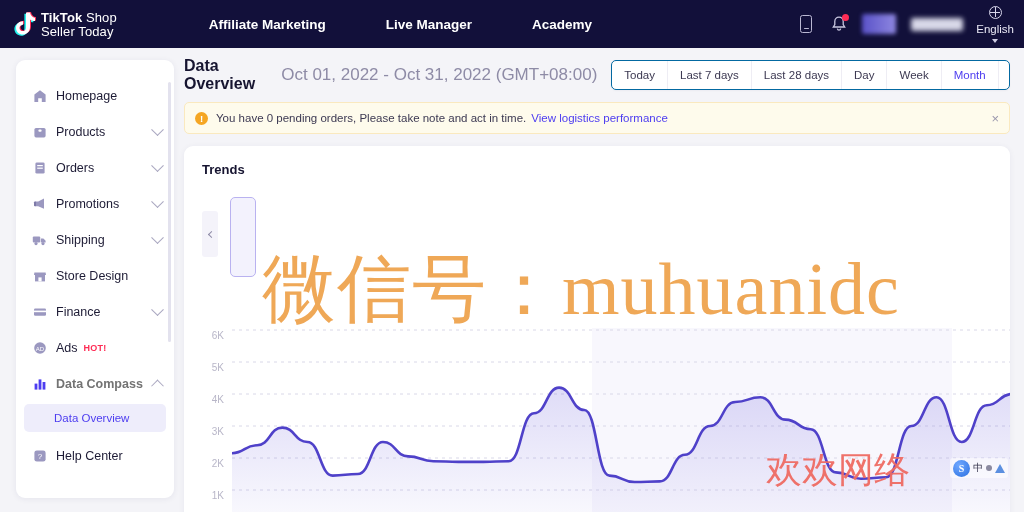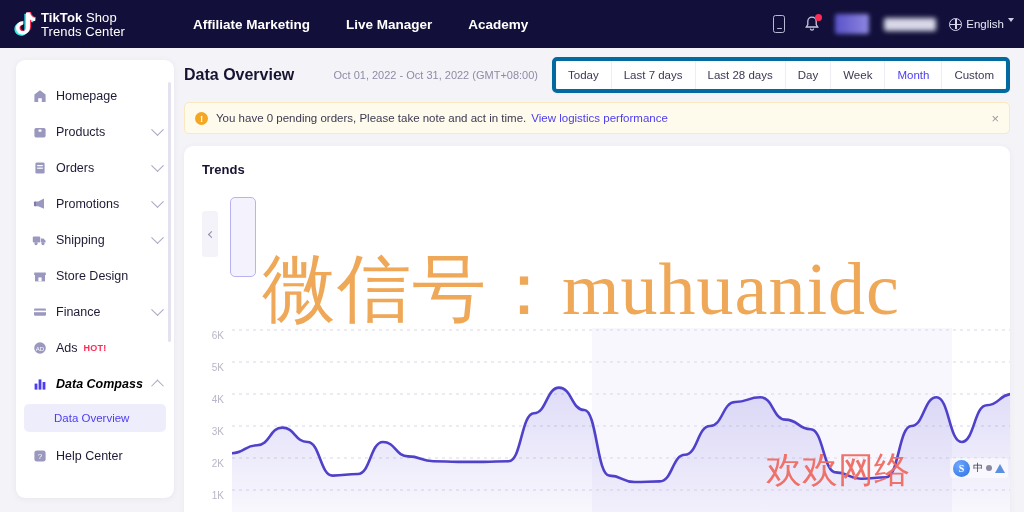--- a/index.html
+++ b/index.html
@@ -22,20 +22,21 @@
   .tt-note svg { display: block; }
   .brand-text { color: #fff; font-size: 11.5px; line-height: 13px; letter-spacing: .1px; }
   .brand-text .l1 .bold { font-weight: bold; font-size: 13px; }
   .brand-text .l1 .thin { font-weight: normal; font-size: 13px; }
   .brand-text .l2 { font-size: 13px; }
 
   .navlinks { display: flex; align-items: center; margin-left: 68px; gap: 36px; }
   .navlink {
     color: #ffffff; font-size: 13.5px; font-weight: bold; cursor: pointer;
     white-space: nowrap;
+    margin-left: 24px;
   }
 
   .nav-right {
     position: absolute; right: 10px; top: 0; height: 48px;
     display: flex; align-items: center; gap: 13px;
   }
   .ico-btn { width: 20px; height: 22px; position: relative; cursor: pointer; opacity: .92; }
   .phone-ico {
     width: 12px; height: 18px; border: 1.4px solid #c9c7e0; border-radius: 2.5px;
     margin: 2px auto 0;
@@ -51,21 +52,21 @@
     background: #fe2c55; border-radius: 50%;
   }
   .avatar-blur {
     width: 34px; height: 20px; background: linear-gradient(90deg,#5a52c8,#8e87e0);
     filter: blur(2.2px); border-radius: 2px;
   }
   .name-blur {
     width: 52px; height: 13px; background: #d8d8e8; filter: blur(2.4px);
     border-radius: 2px; margin-left: 2px;
   }
-  .lang { display: flex; align-items: flex-start; gap: 4px; color: #e9e8f5; font-size: 11.5px; cursor: pointer; }
+  .lang { display: flex; align-items: center; gap: 4px; color: #e9e8f5; font-size: 11.5px; cursor: pointer; flex-direction: column; }
   .globe { width: 13px; height: 13px; border: 1.2px solid #d7d5ea; border-radius: 50%; position: relative; }
   .globe::before { content:""; position:absolute; left:0; top:5.2px; width:10.6px; height:1.1px; background:#d7d5ea;}
   .globe::after { content:""; position:absolute; left:5.2px; top:0; width:1.1px; height:10.6px; background:#d7d5ea;}
   .chev-d { width:0;height:0;border-left:3.6px solid transparent;border-right:3.6px solid transparent;border-top:4.2px solid #cfcde4;}
 
   
   .sidebar {
     position: absolute; left: 16px; top: 60px; width: 158px; height: 438px;
     background: #fff; border-radius: 9px; box-shadow: 0 1px 6px rgba(30,26,80,.07);
     padding-top: 18px; overflow: hidden;
@@ -74,40 +75,40 @@
     height: 36px; display: flex; align-items: center; padding: 0 12px 0 16px;
     cursor: pointer; position: relative; font-size: 12.5px; color: #1d1b35;
   }
   .side-icon { width: 15px; height: 15px; margin-right: 9px; flex: none; display:flex;align-items:center;justify-content:center; }
   .side-label { flex: 1; white-space: nowrap; }
   .side-caret {
     width: 9px; height: 9px; border-right: 1.4px solid #9b98b5; border-bottom: 1.4px solid #9b98b5;
     transform: rotate(45deg) translate(-2px,-2px); flex: none; opacity:.85;
   }
   .side-caret.up { transform: rotate(225deg) translate(-1px,-1px); }
-  .side-item.active .side-label { color: #000000; font-weight: bold; font-style: italic; }
+  .side-item.active .side-label { color: #737373; font-weight: bold; }
   .hot-tag { color: #fe2c55; font-size: 9px; font-weight: bold; margin-left: 6px; letter-spacing:.2px; }
   .sub-item {
     margin: 2px 8px; height: 28px; display: flex; align-items: center;
     padding-left: 30px; font-size: 11.5px; color: #4d3df0;
     background: #eeedfb; border-radius: 5px; cursor: pointer;
   }
   .side-scroll {
     position: absolute; right: 3px; top: 22px; width: 3px; height: 260px;
     background: #e3e2ee; border-radius: 2px;
   }
 
   
   .content { position: absolute; left: 184px; top: 56px; width: 826px; }
   .pg-head { display: flex; align-items: center; height: 38px; }
   .pg-title { font-size: 16px; font-weight: bold; color: #161430; }
-  .date-range { margin-left: auto; font-size: 11px; color: #8e8ba6; white-space: nowrap; }
+  .date-range { margin-left: auto; font-size: 17px; color: #8e8ba6; white-space: nowrap; }
   .seg {
     margin-left: 14px; display: flex; background: #fff; border-radius: 5px;
-    border: 4px solid #0369a1; overflow: hidden; box-shadow: 0 1px 2px rgba(30,26,80,.04);
+    border: 1px solid #0369a1; overflow: hidden; box-shadow: 0 1px 2px rgba(30,26,80,.04);
   }
   .seg-btn {
     font-size: 11.5px; color: #3c3952; padding: 0 12px; height: 28px;
     display: flex; align-items: center; cursor: pointer; border-right: 1px solid #eeedf4;
     white-space: nowrap;
   }
   .seg-btn:last-child { border-right: none; }
   .seg-btn.active { color: #4d3df0; }
 
   .banner {
@@ -194,21 +195,21 @@
         <svg width="22" height="26" viewBox="0 0 22 26">
           <path d="M16 1.5c.5 3 2.4 4.8 5 5.2v3.4c-1.9.1-3.6-.5-5-1.5v7.6c0 4.3-3.3 7.3-7.2 7.3C5 23.5 2 20.6 2 16.9c0-3.8 3.1-6.7 7-6.6v3.5c-1.9-.2-3.5 1.2-3.5 3.1 0 1.8 1.4 3.2 3.2 3.2 1.9 0 3.3-1.4 3.3-3.4V1.5z" fill="#25f4ee" transform="translate(-1.6,1.2)"></path>
           <path d="M16 1.5c.5 3 2.4 4.8 5 5.2v3.4c-1.9.1-3.6-.5-5-1.5v7.6c0 4.3-3.3 7.3-7.2 7.3C5 23.5 2 20.6 2 16.9c0-3.8 3.1-6.7 7-6.6v3.5c-1.9-.2-3.5 1.2-3.5 3.1 0 1.8 1.4 3.2 3.2 3.2 1.9 0 3.3-1.4 3.3-3.4V1.5z" fill="#fe2c55" transform="translate(1,-.6)"></path>
           <path d="M16 1.5c.5 3 2.4 4.8 5 5.2v3.4c-1.9.1-3.6-.5-5-1.5v7.6c0 4.3-3.3 7.3-7.2 7.3C5 23.5 2 20.6 2 16.9c0-3.8 3.1-6.7 7-6.6v3.5c-1.9-.2-3.5 1.2-3.5 3.1 0 1.8 1.4 3.2 3.2 3.2 1.9 0 3.3-1.4 3.3-3.4V1.5z" fill="#ffffff"></path>
         </svg>
       </div>
       <div class="brand-text">
         <div class="l1">
           <span class="bold">TikTok</span><span class="thin"> Shop</span>
         </div>
-        <div class="l2">Trends Center</div>
+        <div class="l2">Seller Today</div>
       </div>
     </div>
 
     <div class="navlinks">
       <div class="navlink">Affiliate Marketing</div>
       <div class="navlink">Live Manager</div>
       <div class="navlink">Academy</div>
     </div>
 
     <div class="nav-right">

